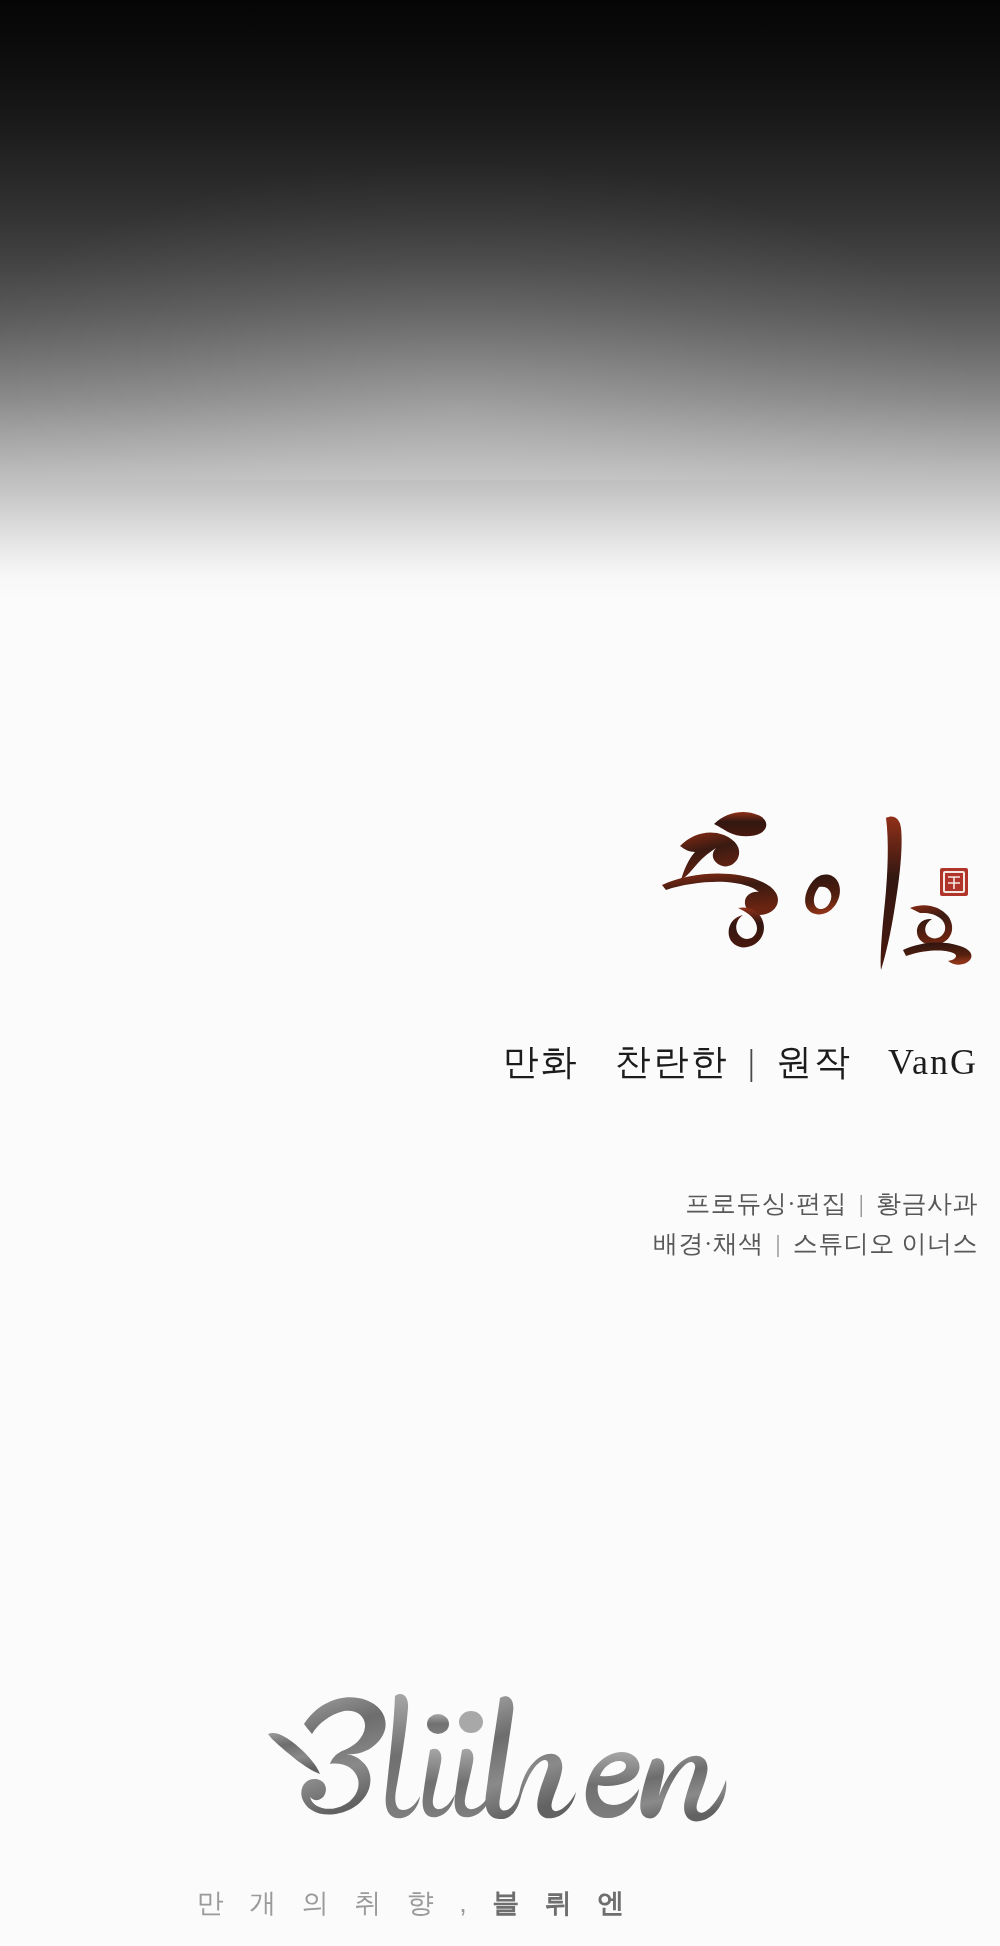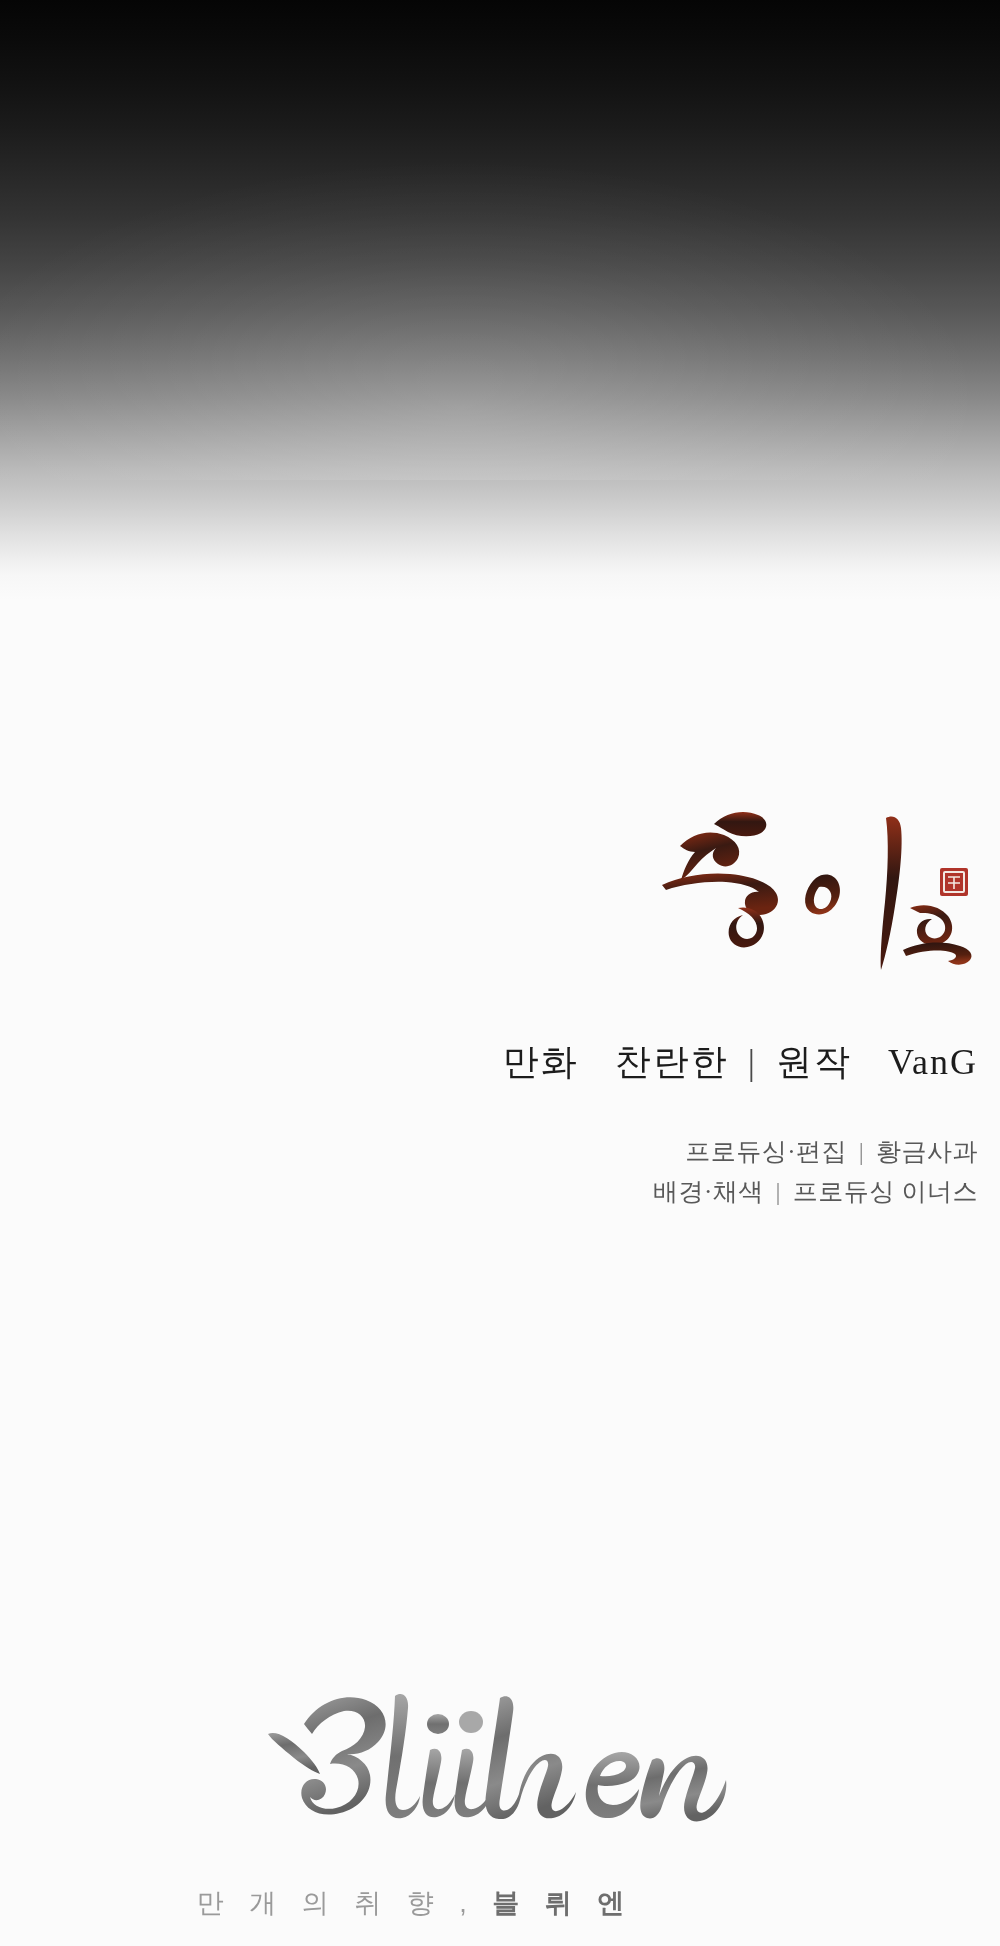--- a/index.html
+++ b/index.html
@@ -82,21 +82,21 @@
   #credit-main .sep {
     color:#4a4a4a;
     font-weight:300;
     padding:0 8px;
   }
   #credit-main .gap { display:inline-block; width:14px; }
 
   
   #credit-sub {
     position:absolute;
-    left:0; top:1132px;
+    left:0; top:1184px;
     width:1000px;
     text-align:right;
     padding-right:22px;
     font-family:"Liberation Serif", serif;
     font-size:25px;
     line-height:40px;
     color:#585858;
     letter-spacing:0.5px;
     white-space:nowrap;
   }
@@ -219,21 +219,21 @@
 
   <div id="credit-sub">
     <span class="row">
       <span>프로듀싱·편집</span>
       <span class="sep">|</span>
       <span>황금사과</span>
     </span>
     <span class="row">
       <span>배경·채색</span>
       <span class="sep">|</span>
-      <span>프로듀싱 이너스</span>
+      <span>스튜디오 이너스</span>
     </span>
   </div>
 
   <div id="brand-block">
     <div id="brand-logo">
       <svg viewBox="0 0 480 190" xmlns="http://www.w3.org/2000/svg" aria-hidden="true">
         <defs>
           <linearGradient id="gry" x1="0" y1="0" x2="0.25" y2="1">
             <stop offset="0%" stop-color="#9d9d9d"></stop>
             <stop offset="35%" stop-color="#6d6d6d"></stop>

